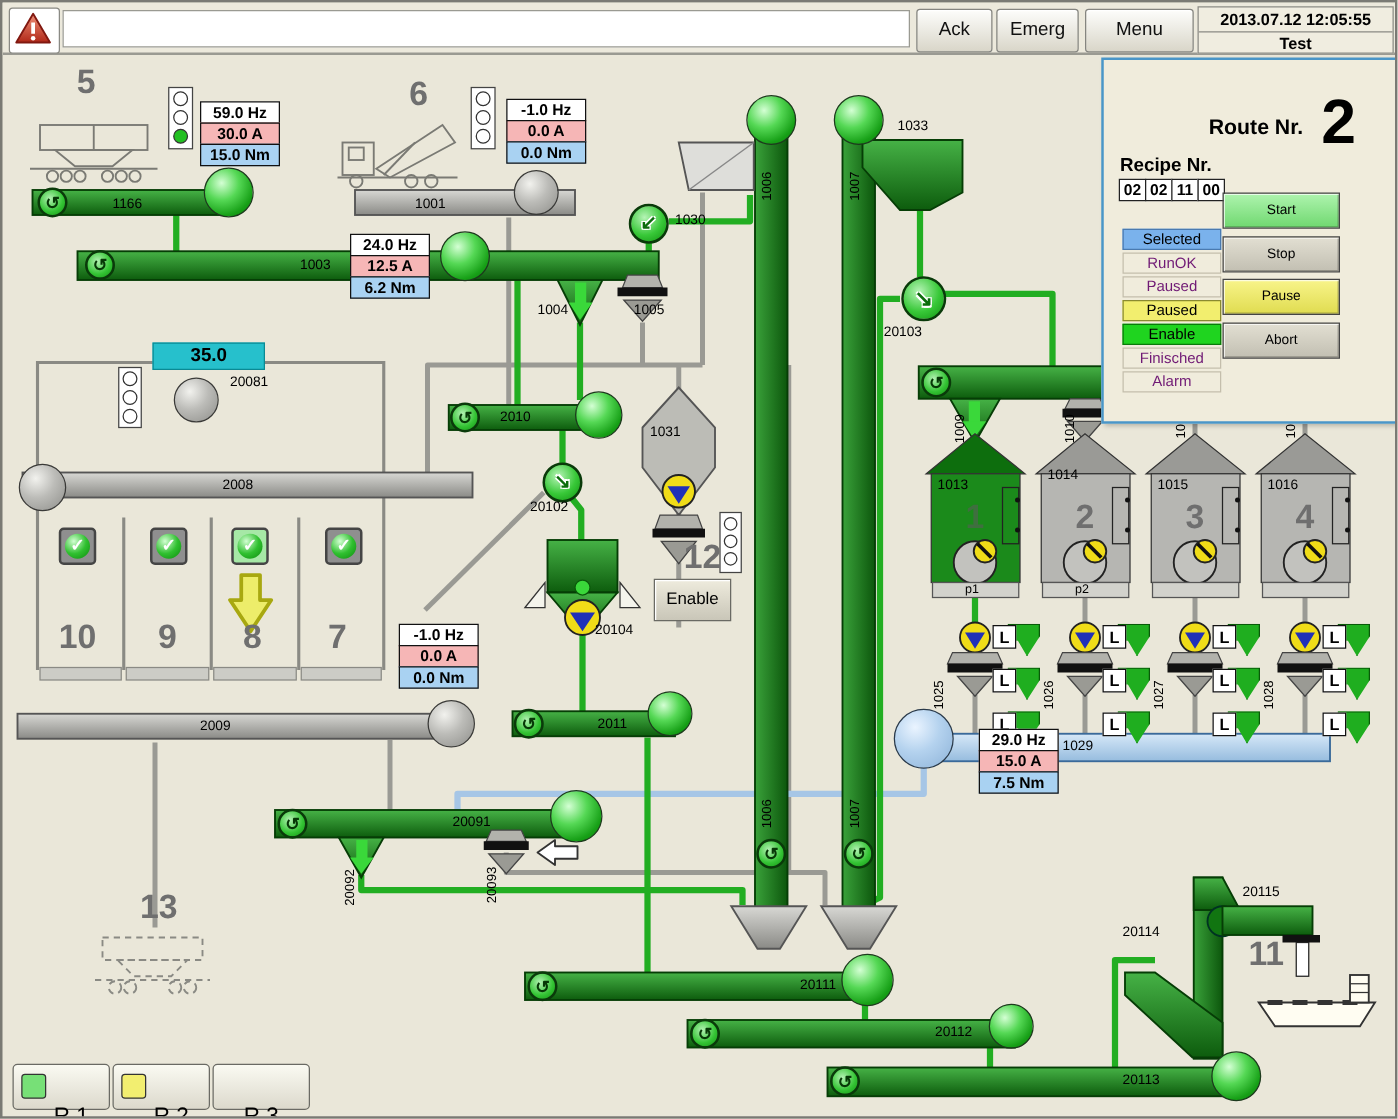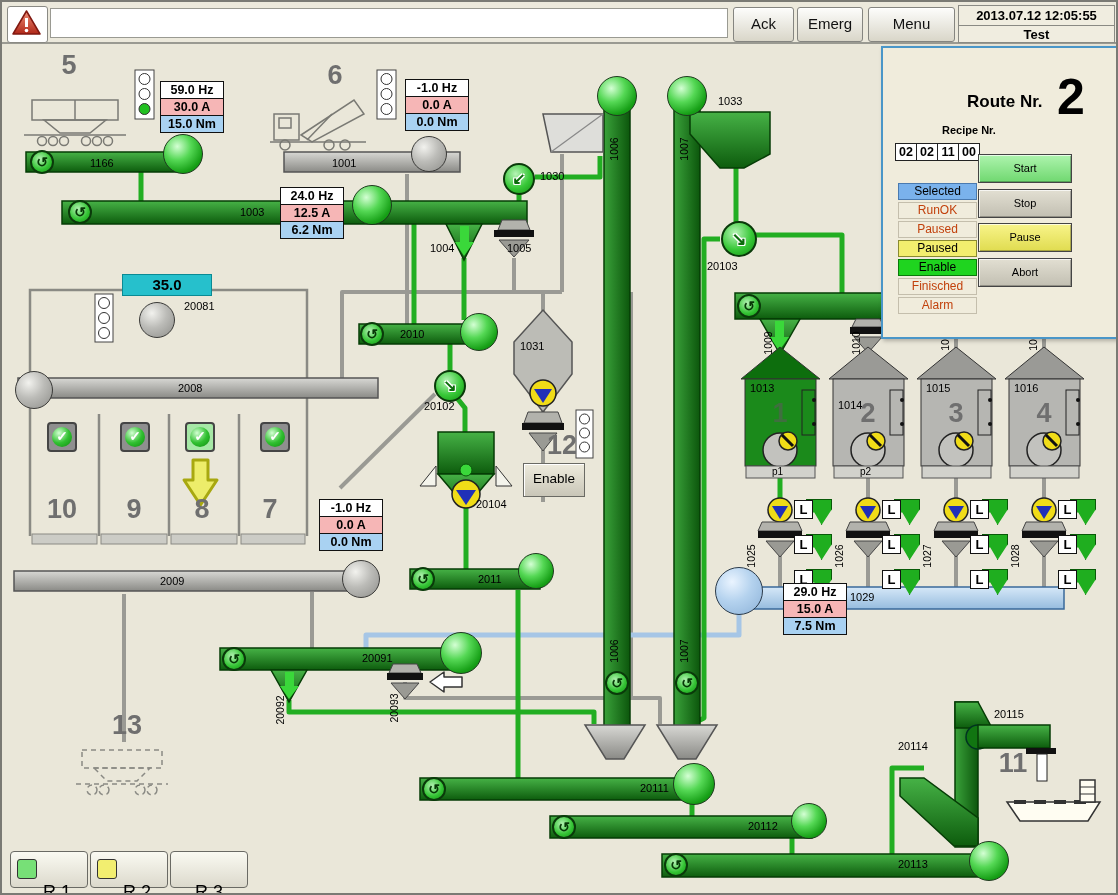--- a/index.html
+++ b/index.html
@@ -38,25 +38,25 @@
   .lbox .lb{position:absolute;left:0;top:1px;width:19px;height:19px;background:#fff;border:1.5px solid #111;font-weight:bold;font-size:13px;line-height:18px;text-align:center;box-sizing:border-box;}
   
   #dialog{position:absolute;left:879px;top:44px;width:237px;height:293px;border:2px solid #4a96c8;background:#f0ecdc;box-sizing:border-box;z-index:50;box-shadow:2px 2px 4px rgba(0,0,0,.25);}
   #dlg-title{position:absolute;left:0;top:0;right:0;height:26px;background:linear-gradient(#eef6fe,#aecce8);border-bottom:1px solid #78a8cc;}
   #dlg-title .ttl{position:absolute;left:24px;top:6px;font-weight:bold;font-size:11.5px;color:#000;}
   #dlg-icon{position:absolute;left:5px;top:7px;width:14px;height:11px;background:linear-gradient(#8cbce8,#4878b8);border:1px solid #224466;}
   #dlg-close{position:absolute;right:4px;top:3px;width:40px;height:21px;background:linear-gradient(#f09078,#c23a28);border:1px solid #7c1c14;border-radius:3px;color:#fff;font-weight:bold;font-size:13px;line-height:20px;text-align:center;}
   #dlg-body{position:absolute;left:0;top:26px;right:0;bottom:0;}
   .route-lbl{position:absolute;left:84px;top:18px;font-weight:bold;font-size:17px;}
   .route-num{position:absolute;left:174px;top:-6px;font-weight:bold;font-size:50px;}
-  .recipe-lbl{position:absolute;left:13px;top:50px;font-weight:bold;font-size:11px;margin-left:46px;}
+  .recipe-lbl{position:absolute;left:13px;top:50px;font-weight:bold;font-size:15px;}
   #recipe-row{position:absolute;left:12px;top:69px;display:flex;}
   #recipe-row span{width:20px;height:16px;border:1px solid #222;margin-right:-1px;background:#fff;font-weight:bold;font-size:12.5px;line-height:16px;text-align:center;}
   #status-col{position:absolute;left:15px;top:109px;width:79px;}
-  .st{height:15px;margin-bottom:2px;font-size:12px;line-height:15px;text-align:center;border:1px solid #c4beac;color:#c2410c;background:transparent;}
+  .st{height:15px;margin-bottom:2px;font-size:12px;line-height:15px;text-align:center;border:1px solid #c4beac;color:#701a75;background:transparent;}
   .st.sel{background:#7ab2ec;border-color:#4a7ab0;color:#000;}
   .st.pau{background:#f2ee6e;border-color:#8a8a30;color:#000;}
   .st.sta{background:#1fd41f;border-color:#0a7a0a;color:#000;}
   .dbtn{position:absolute;left:95px;width:92px;height:27px;border:1px solid #444;box-shadow:inset 1px 1px 0 rgba(255,255,255,.7),inset -1px -1px 0 rgba(0,0,0,.25);font-size:11px;text-align:center;line-height:27px;background:linear-gradient(#e2dfd2,#c2bfb2);}
   .dbtn.start{background:linear-gradient(#aef4ae,#70d870);}
   .dbtn.pause{background:linear-gradient(#f8f48a,#e0dc50);}
   
   #setpoint{position:absolute;left:120px;top:272px;width:88px;height:20px;background:#26c0cc;border:1px solid #0a8a94;font-weight:bold;font-size:15px;text-align:center;line-height:20px;z-index:6;}
   #enable-btn{position:absolute;left:521px;top:461px;width:60px;height:32px;background:linear-gradient(#eeebdd,#c9c6b8);border:1px solid #6a6a64;box-shadow:inset 1px 1px 0 #fff;font-size:13.5px;text-align:center;line-height:30px;z-index:6;}
   .rbtn{position:absolute;top:849px;width:78px;height:37px;background:linear-gradient(#fafaf2,#dcd9cc);border:1.5px solid #6a6a64;border-radius:4px;box-sizing:border-box;z-index:6;}
@@ -571,21 +571,21 @@
   <div class="lab" style="left:476px;top:571px;">2011</div>
   <div class="lab" style="left:360px;top:650px;">20091</div>
   <div class="lab" style="left:848px;top:589px;">1029</div>
   <div class="lab" style="left:638px;top:780px;">20111</div>
   <div class="lab" style="left:746px;top:818px;">20112</div>
   <div class="lab" style="left:896px;top:856px;">20113</div>
   <div class="lab" style="left:896px;top:738px;">20114</div>
   <div class="lab" style="left:992px;top:706px;">20115</div>
 
   <div class="lab" style="left:748px;top:380px;">1013</div>
-  <div class="lab" style="left:836px;top:397px;">1014</div>
+  <div class="lab" style="left:836px;top:372px;">1014</div>
   <div class="lab" style="left:924px;top:380px;">1015</div>
   <div class="lab" style="left:1012px;top:380px;">1016</div>
   <div class="bignum" style="left:750px;top:396px;color:#3f6f3f;">1</div>
   <div class="bignum" style="left:838px;top:396px;">2</div>
   <div class="bignum" style="left:926px;top:396px;">3</div>
   <div class="bignum" style="left:1014px;top:396px;">4</div>
   <div class="lab" style="left:770px;top:464px;font-size:10px;">p1</div>
   <div class="lab" style="left:858px;top:464px;font-size:10px;">p2</div>
 
   <div class="vlab" style="left:592px;top:141px;">1006</div>

